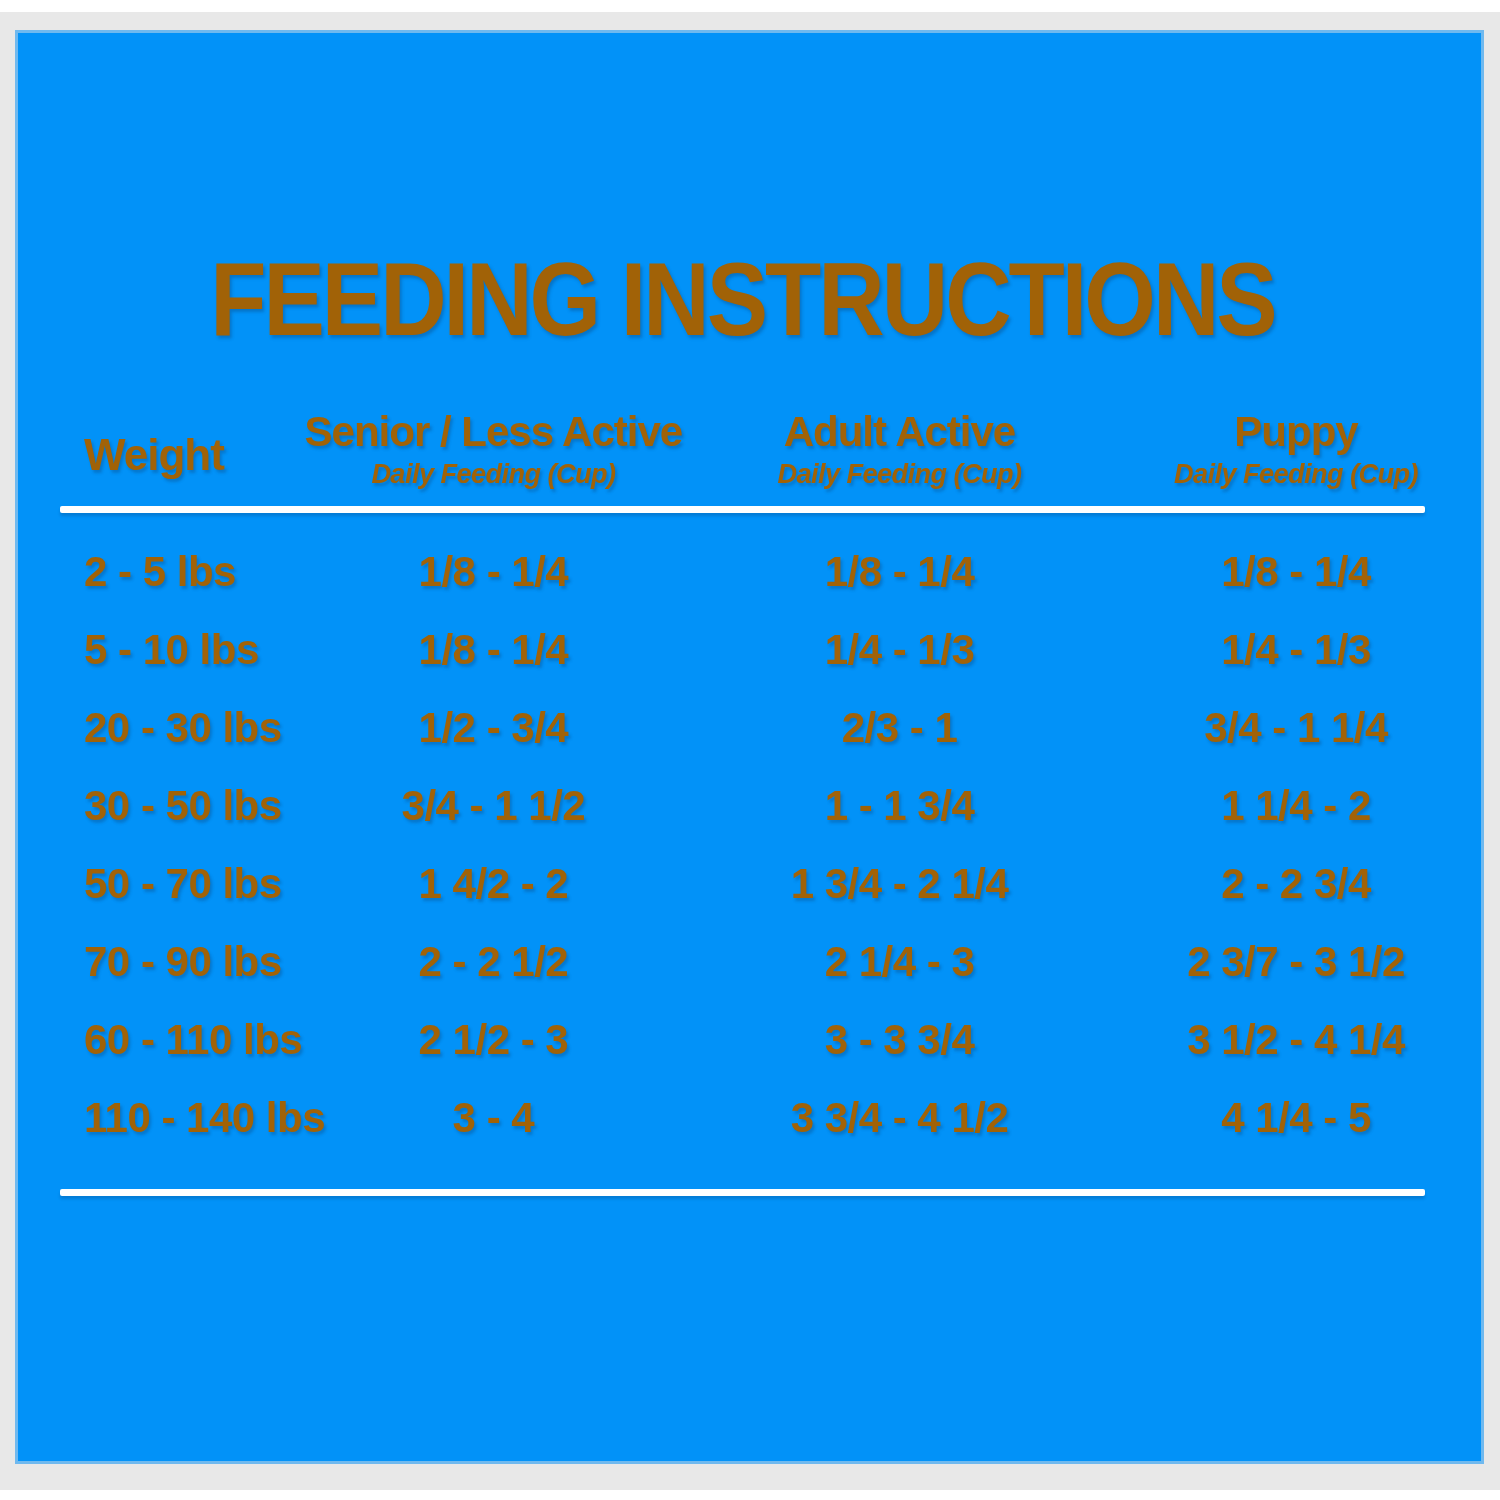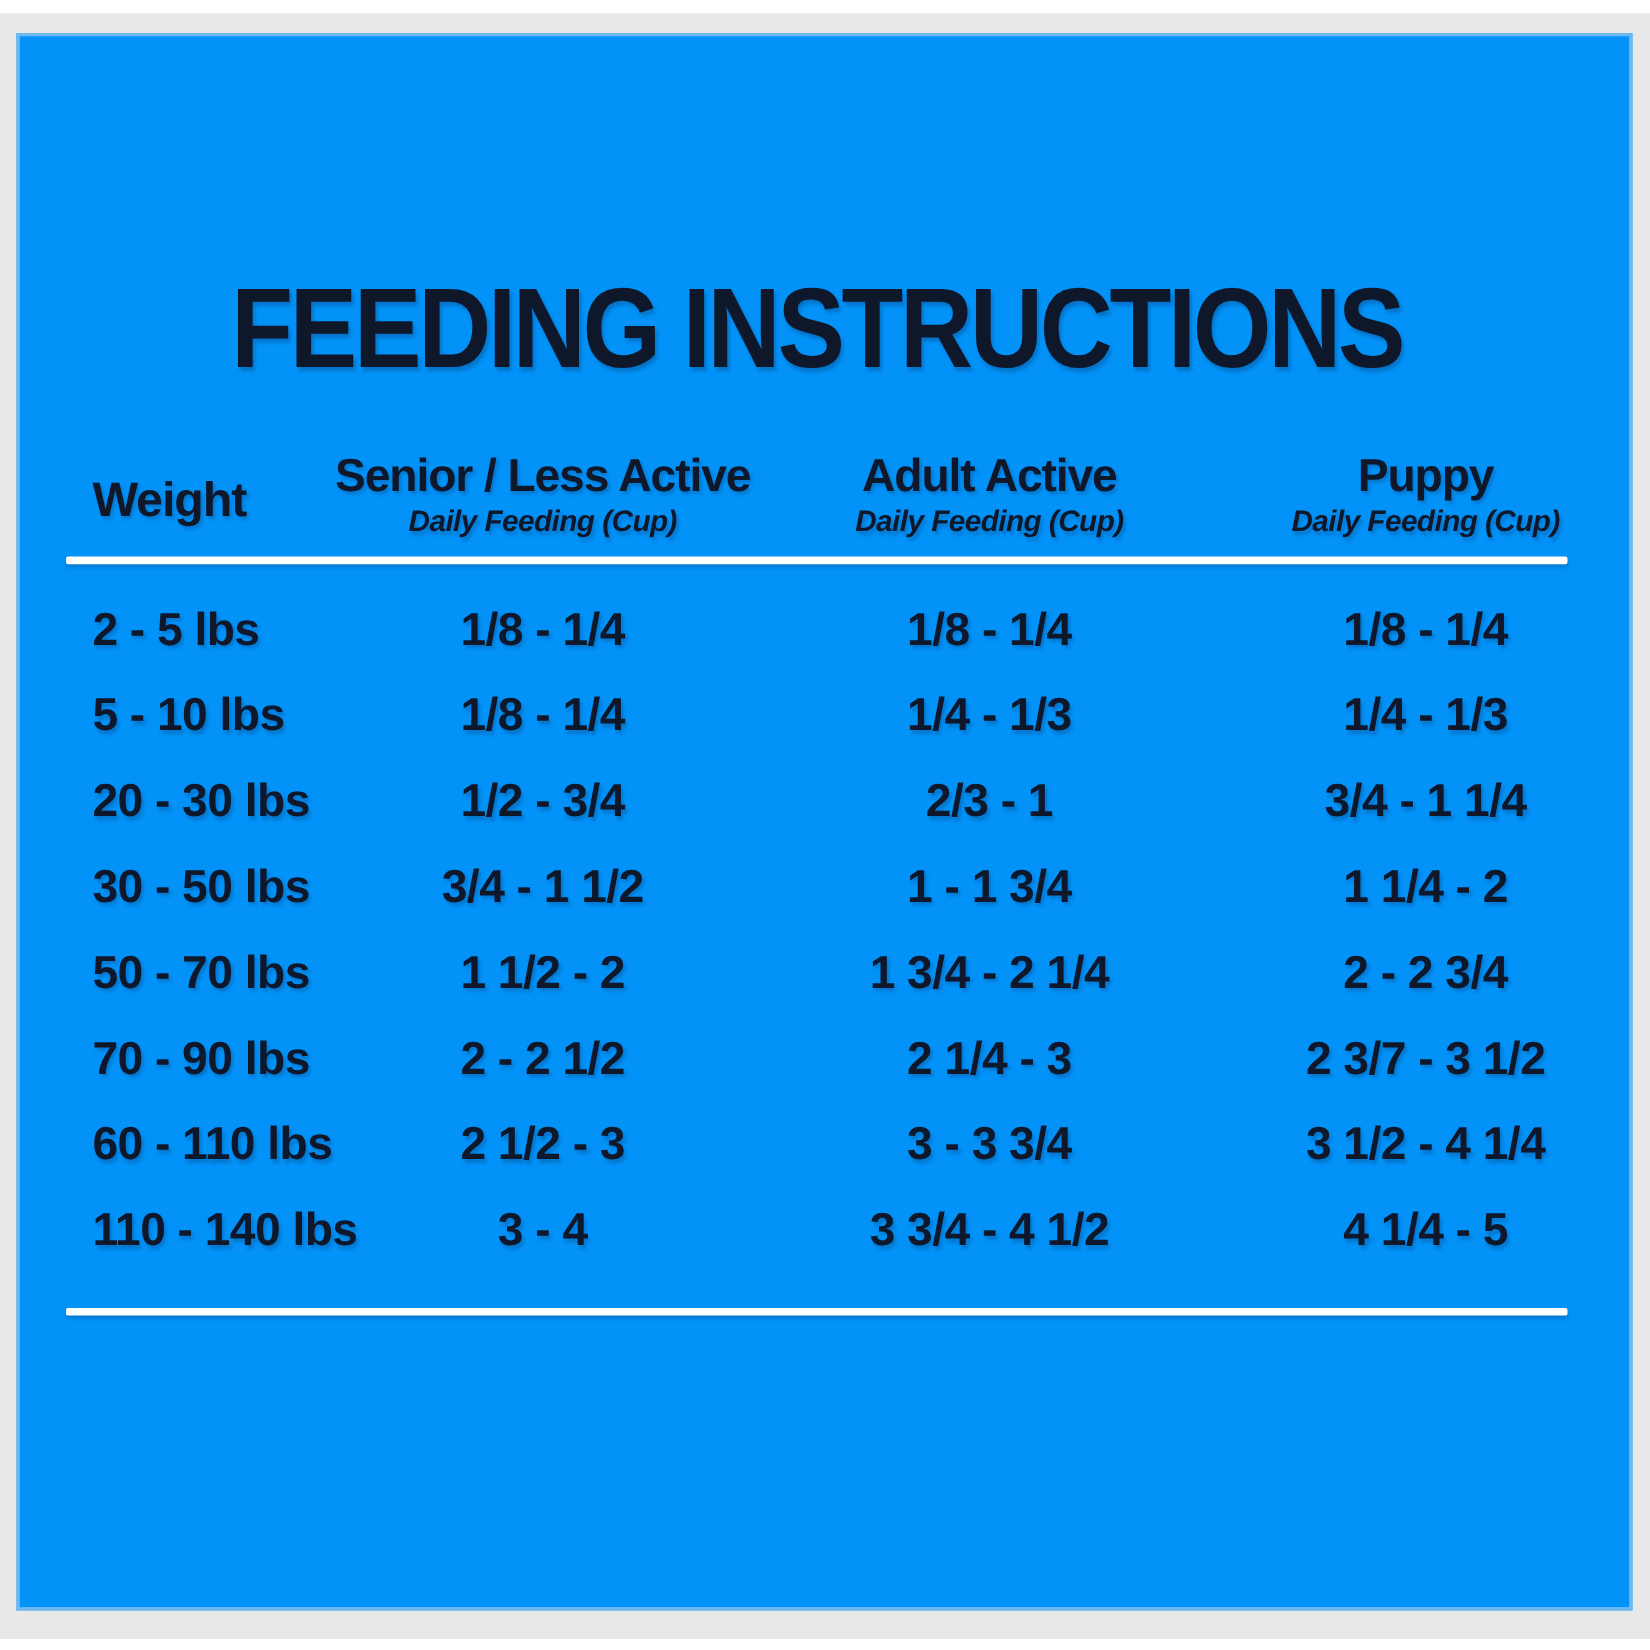--- a/index.html
+++ b/index.html
@@ -29,21 +29,21 @@
     width: 1469px; height: 1434px;
     box-sizing: border-box;
     background: #0292f8;
     border: 3px solid #6fb9ef;
   }
   .content {
     position: absolute;
     left: 60px;
     top: 240px;
     width: 1365px;
-    color: #0f172a;
+    color: #a16207;
     font-weight: bold;
   }
   .title {
     margin: 0;
     padding-top: 14px;
     height: 122px;
     text-align: center;
     font-size: 92px;
     letter-spacing: -3px;
     line-height: 1.0;
@@ -171,21 +171,21 @@
 
       <div class="grid-cols row">
         <div class="cell c1">30 - 50 lbs</div>
         <div class="cell">3/4 - 1 1/2</div>
         <div class="cell">1 - 1 3/4</div>
         <div class="cell c4">1 1/4 - 2</div>
       </div>
 
       <div class="grid-cols row">
         <div class="cell c1">50 - 70 lbs</div>
-        <div class="cell">1 1/2 - 2</div>
+        <div class="cell">1 4/2 - 2</div>
         <div class="cell">1 3/4 - 2 1/4</div>
         <div class="cell c4">2 - 2 3/4</div>
       </div>
 
       <div class="grid-cols row">
         <div class="cell c1">70 - 90 lbs</div>
         <div class="cell">2 - 2 1/2</div>
         <div class="cell">2 1/4 - 3</div>
         <div class="cell c4">2 3/7 - 3 1/2</div>
       </div>

